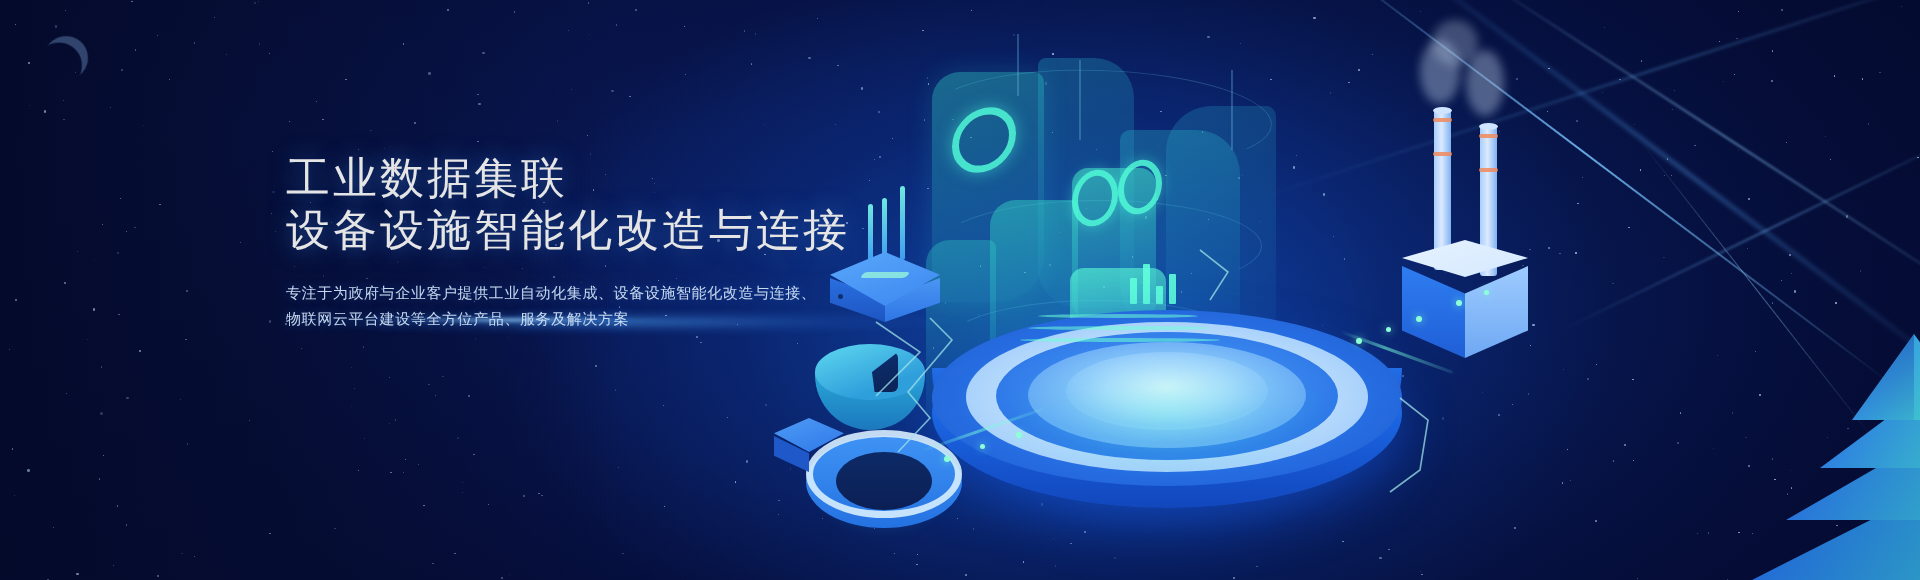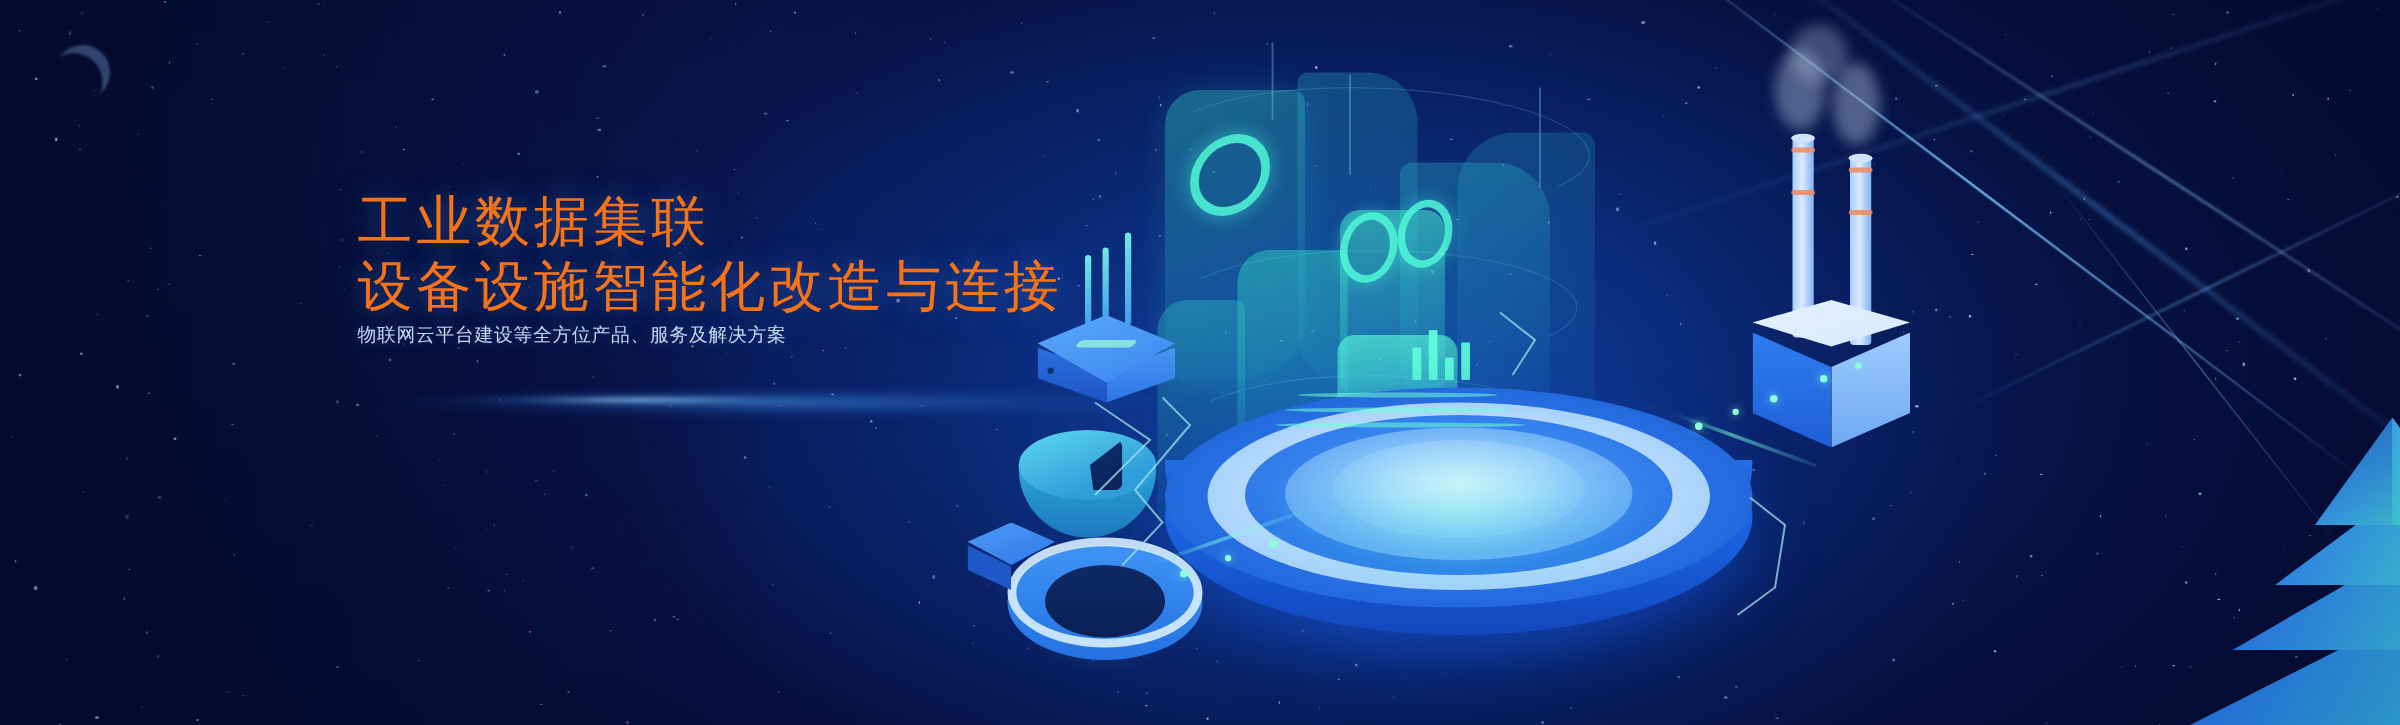--- a/index.html
+++ b/index.html
@@ -51,21 +51,21 @@
   .moon{position:absolute;left:44px;top:36px;width:44px;height:44px;border-radius:50%;
         box-shadow:inset -9px 5px 0 -1px rgba(150,200,255,0.30);
         filter:blur(0.7px);transform:rotate(-18deg);}
 
   
   .stars{position:absolute;inset:0;}
   .star{position:absolute;border-radius:50%;background:#bcd8ff;}
 
   
   .copy{position:absolute;left:286px;top:152px;width:620px;}
-  .headline{color:#f97316;font-size:44px;line-height:52px;font-weight:400;
+  .headline{color:#e5e5e5;font-size:44px;line-height:52px;font-weight:400;
             letter-spacing:3px;white-space:nowrap;
             text-shadow:0 0 22px rgba(70,150,255,0.55),0 2px 10px rgba(0,20,70,0.6);}
   .sub{margin-top:24px;color:#cfe2f7;font-size:15px;line-height:26px;
        letter-spacing:0.6px;white-space:nowrap;opacity:0.95;
        text-shadow:0 0 12px rgba(40,110,220,0.5);}
 
   
   .art{position:absolute;left:780px;top:0;width:1140px;height:580px;}
   .art *{position:absolute;}
 
@@ -706,20 +706,21 @@
       <div class="star" style="left: 892px; top: 137.8px; width: 1.4px; height: 1.4px; opacity: 0.61;"></div>
       <div class="star" style="left: 14px; top: 494.9px; width: 1.4px; height: 1.4px; opacity: 0.21;"></div>
     </div>
 
   <div class="horizon"></div>
   <div class="horizon2"></div>
 
   <div class="copy">
     <div class="headline">工业数据集联</div>
     <div class="headline">设备设施智能化改造与连接</div>
+    <div class="sub">专注于为政府与企业客户提供工业自动化集成、设备设施智能化改造与连接、</div>
     <div class="sub" style="margin-top:0">物联网云平台建设等全方位产品、服务及解决方案</div>
   </div>
 
   <div class="art">
 
     <div class="ground-glow"></div>
 
     <div class="arc a1"></div>
     <div class="arc a2"></div>
     <div class="arc a3"></div>

